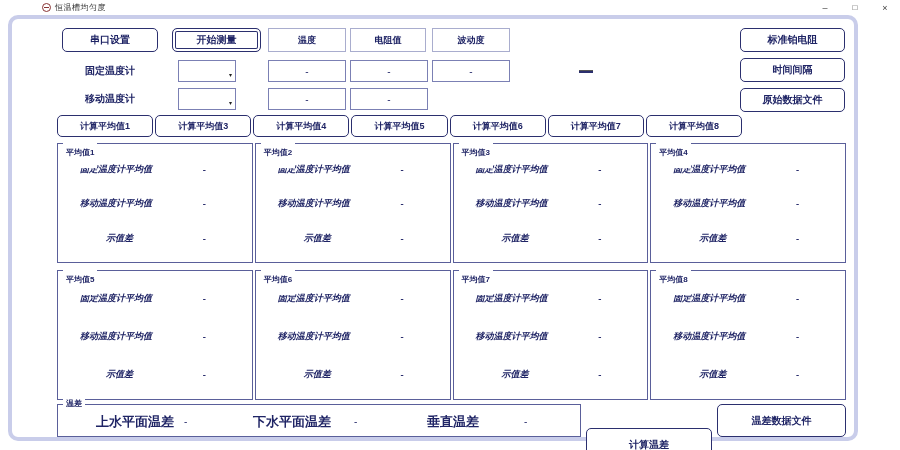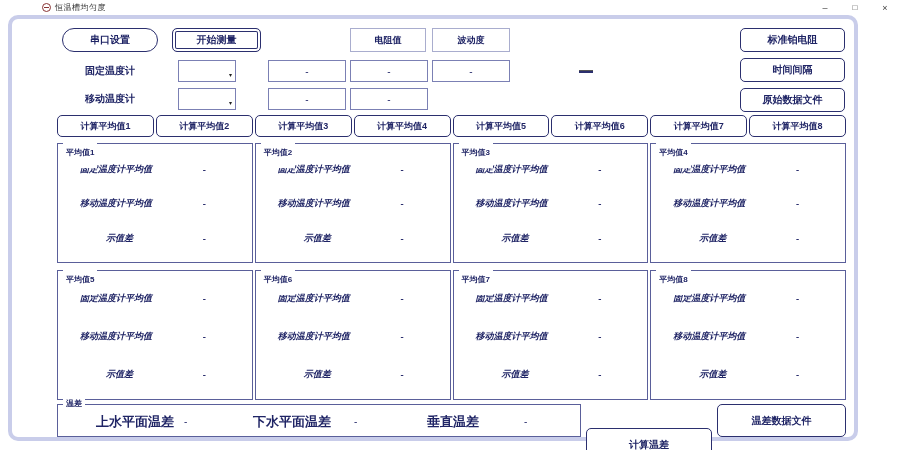--- a/index.html
+++ b/index.html
@@ -46,21 +46,21 @@
   .combo-value { flex:1; font-size:9px; color:#1f2465; padding-left:3px; }
 
   .field-label { position:absolute; color:#1f2465; font-size:10px; font-weight:bold;
                  display:flex; align-items:center; justify-content:center; }
 
   .bold-dash { position:absolute; color:#2b2f6e; font-weight:bold; font-size:12px;
                display:flex; align-items:center; justify-content:center; }
   .bold-dash-line { width:14px; height:3px; background:#2b2f6e; border-top:1px solid #555; }
 
   
-  .avg-row { position:absolute; left:57px; top:115px; width:789px; height:22px;
+  .avg-row { position:absolute; left:57px; top:115px; width:685px; height:22px;
              display:flex; gap:2px; }
   .avg-btn { position:relative; flex:1; display:flex; align-items:center; justify-content:center;
              background:#fff; border:1px solid #2b2f6e; border-radius:5px;
              color:#1f2465; font-size:9px; font-weight:bold; cursor:pointer; }
 
   
   .groups-grid { position:absolute; left:57px; top:143px; width:789px; height:256px;
                  display:grid; grid-template-columns:repeat(4,1fr); grid-template-rows:120px 130px;
                  gap:7px 2px; }
   .groupbox { position:relative; border:1px solid #5a5f9a; background:#fff;
@@ -96,23 +96,24 @@
     </div>
     <div class="win-controls">
       <span class="win-btn">–</span>
       <span class="win-btn max">□</span>
       <span class="win-btn">×</span>
     </div>
   </div>
 
   <div class="panel"></div>
 
-  <div class="btn" style="left:62px; top:28px; width:96px; height:24px;border-radius:12px;">串口设置</div>
+  <div class="btn" style="left:62px; top:28px; width:96px; height:24px;">串口设置</div>
   <div class="btn btn-default" style="left:172px; top:28px; width:89px; height:24px;">开始测量</div>
 
+  <div class="hdr-box" style="left:268px; top:28px; width:78px; height:24px;">温度</div>
   <div class="hdr-box" style="left:350px; top:28px; width:76px; height:24px;">电阻值</div>
   <div class="hdr-box" style="left:432px; top:28px; width:78px; height:24px;">波动度</div>
 
   <div class="btn" style="left:740px; top:58px; width:105px; height:24px;">时间间隔</div>
   <div class="btn" style="left:740px; top:28px; width:105px; height:24px;">标准铂电阻</div>
   <div class="btn" style="left:740px; top:88px; width:105px; height:24px;">原始数据文件</div>
 
   <div class="field-label" style="left:66px; top:60px; width:88px; height:22px;">固定温度计</div>
   <div class="combo" style="left:178px; top:60px; width:58px; height:22px;">
     <span class="combo-value"></span>
@@ -128,21 +129,20 @@
   <div class="field-label" style="left:66px; top:88px; width:88px; height:22px;">移动温度计</div>
   <div class="combo" style="left:178px; top:88px; width:58px; height:22px;">
     <span class="combo-value"></span>
     <span class="combo-arrow">▾</span>
   </div>
   <div class="val-box" style="left:268px; top:88px; width:78px; height:22px;">-</div>
   <div class="val-box" style="left:350px; top:88px; width:78px; height:22px;">-</div>
 
   <div class="avg-row">
       <div class="avg-btn">计算平均值1</div>
-      <div class="avg-btn">计算平均值2</div>
       <div class="avg-btn">计算平均值3</div>
       <div class="avg-btn">计算平均值4</div>
       <div class="avg-btn">计算平均值5</div>
       <div class="avg-btn">计算平均值6</div>
       <div class="avg-btn">计算平均值7</div>
       <div class="avg-btn">计算平均值8</div>
     </div>
 
   <div class="groups-grid">
       <div class="groupbox">

